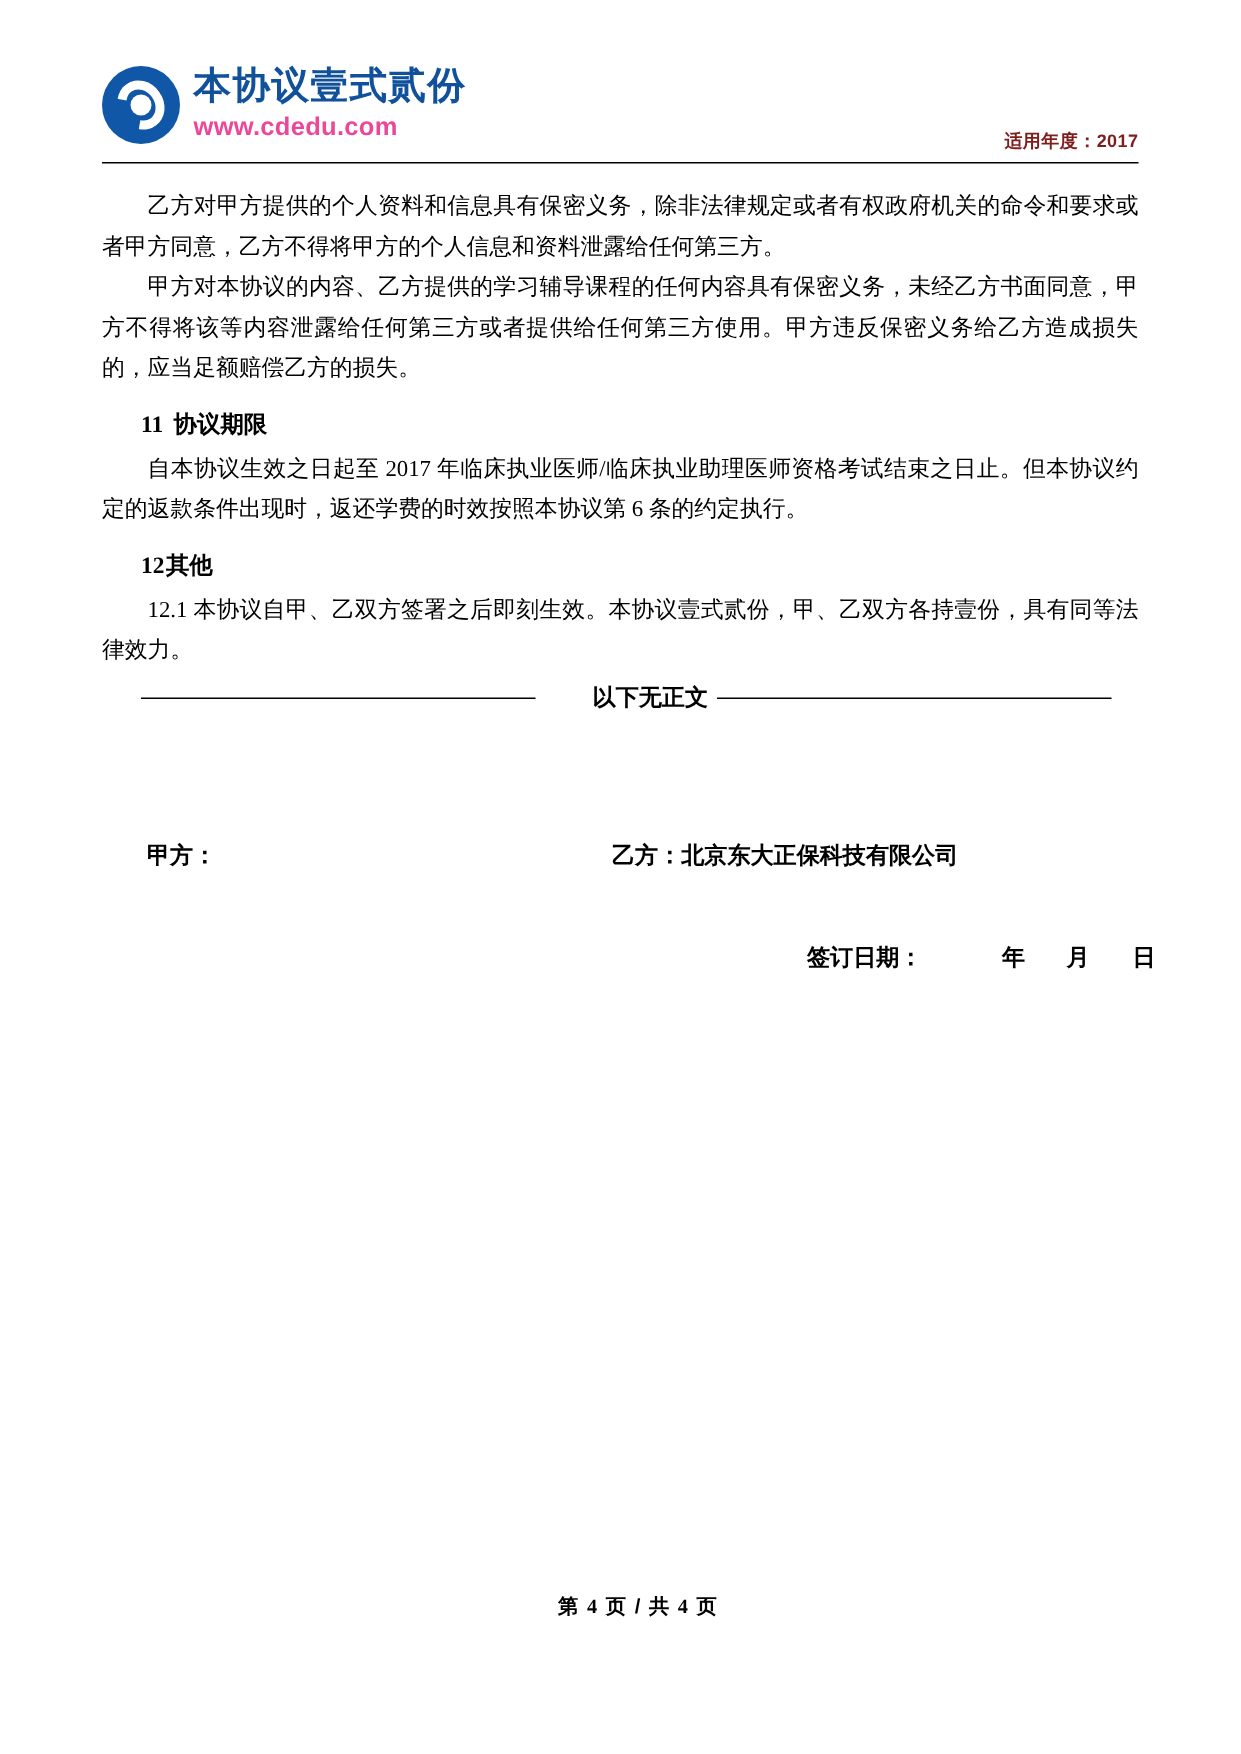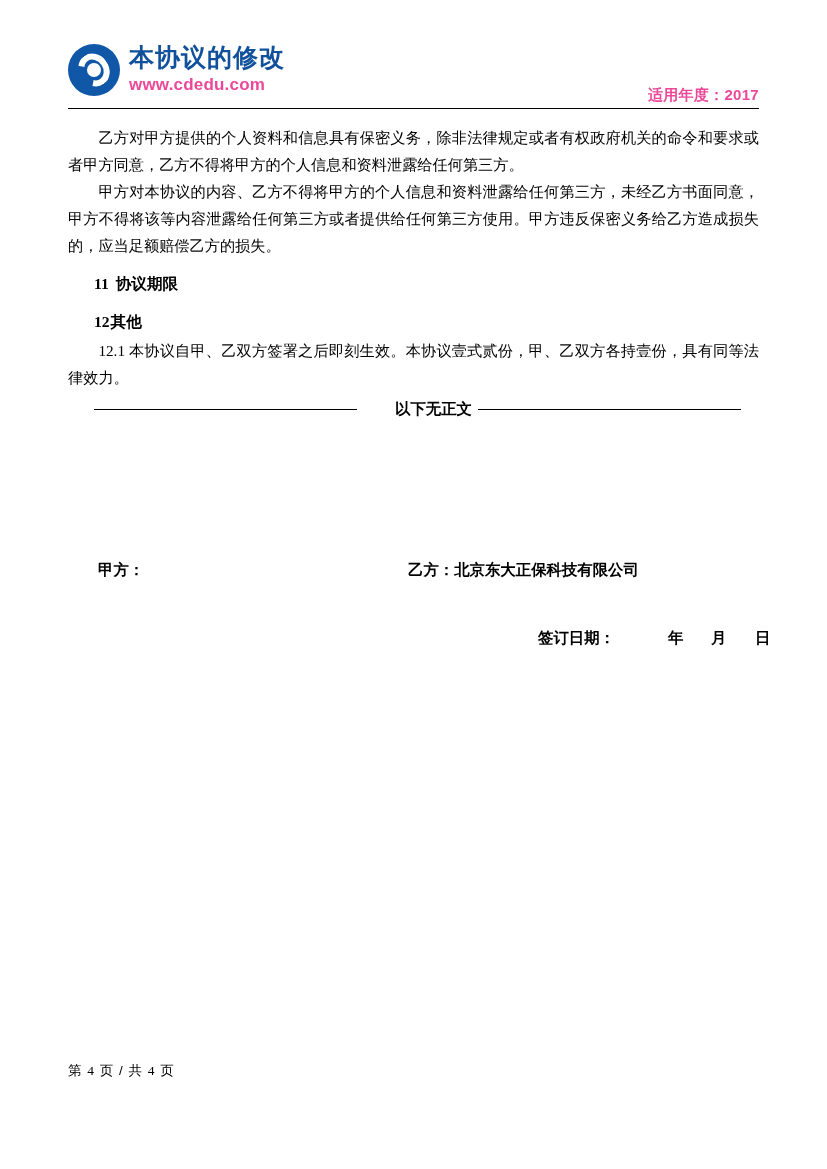--- a/index.html
+++ b/index.html
@@ -88,23 +88,23 @@
     font-weight: bold;
     color: #ec4899;
     letter-spacing: 0.2px;
     margin-top: 3px;
   }
   .applicable-year {
     position: absolute;
     right: 0;
     top: 86px;
     font-family: "Liberation Sans", sans-serif;
-    font-size: 15px;
-    font-weight: bold;
-    color: #ec4899;
+    font-size: 12px;
+    font-weight: bold;
+    color: #7f1d1d;
     letter-spacing: 0.3px;
   }
   .rule {
     position: absolute;
     left: 0;
     right: 0;
     top: 108px;
     border-top: 1px solid #000000;
   }
 
@@ -195,57 +195,58 @@
     left: 470px;
     top: 0;
   }
   .sign-date .y { position: absolute; left: 600px; top: 0; }
   .sign-date .m { position: absolute; left: 643px; top: 0; }
   .sign-date .d { position: absolute; left: 687px; top: 0; }
 
   
   .footer {
     position: absolute;
-    left: 0;
+    left: 12px;
     top: 1062px;
     width: 691px;
-    text-align: left;
+    text-align: center;
     font-family: "Liberation Sans", sans-serif;
     font-size: 13.5px;
-    font-weight: normal;
+    font-weight: bold;
     letter-spacing: 1px;
   }
   .footer .pg { font-family: "Liberation Serif", serif; }
 </style>
 </head>
 <body>
 
 <div class="page">
   <div class="content">
 
     <div class="header">
       <div class="logo-wrap">
         <div class="logo-mark"></div>
         <div class="logo-text">
-          <div class="logo-title">本协议的修改</div>
+          <div class="logo-title">本协议壹式贰份</div>
           <div class="logo-sub">www.cdedu.com</div>
         </div>
       </div>
       <div class="applicable-year">适用年度：2017</div>
       <div class="rule"></div>
     </div>
 
     <div class="body">
 
       <p class="indent">乙方对甲方提供的个人资料和信息具有保密义务，除非法律规定或者有权政府机关的命令和要求或者甲方同意，乙方不得将甲方的个人信息和资料泄露给任何第三方。</p>
-      <p class="indent">甲方对本协议的内容、乙方不得将甲方的个人信息和资料泄露给任何第三方，未经乙方书面同意，甲方不得将该等内容泄露给任何第三方或者提供给任何第三方使用。甲方违反保密义务给乙方造成损失的，应当足额赔偿乙方的损失。</p>
+      <p class="indent">甲方对本协议的内容、乙方提供的学习辅导课程的任何内容具有保密义务，未经乙方书面同意，甲方不得将该等内容泄露给任何第三方或者提供给任何第三方使用。甲方违反保密义务给乙方造成损失的，应当足额赔偿乙方的损失。</p>
 
       <div class="sec-head sec-head-pad">
         <span class="num">11</span><span>协议期限</span>
       </div>
+      <p class="indent">自本协议生效之日起至 2017 年临床执业医师/临床执业助理医师资格考试结束之日止。但本协议约定的返款条件出现时，返还学费的时效按照本协议第 6 条的约定执行。</p>
 
       <div class="sec-head sec-head-pad tight">
         <span class="num">12</span><span>其他</span>
       </div>
       <p class="indent">12.1  本协议自甲、乙双方签署之后即刻生效。本协议壹式贰份，甲、乙双方各持壹份，具有同等法律效力。</p>
 
       <div class="endline">
         <span class="bar"></span>
         <span class="label">以下无正文</span>
         <span class="bar"></span>

